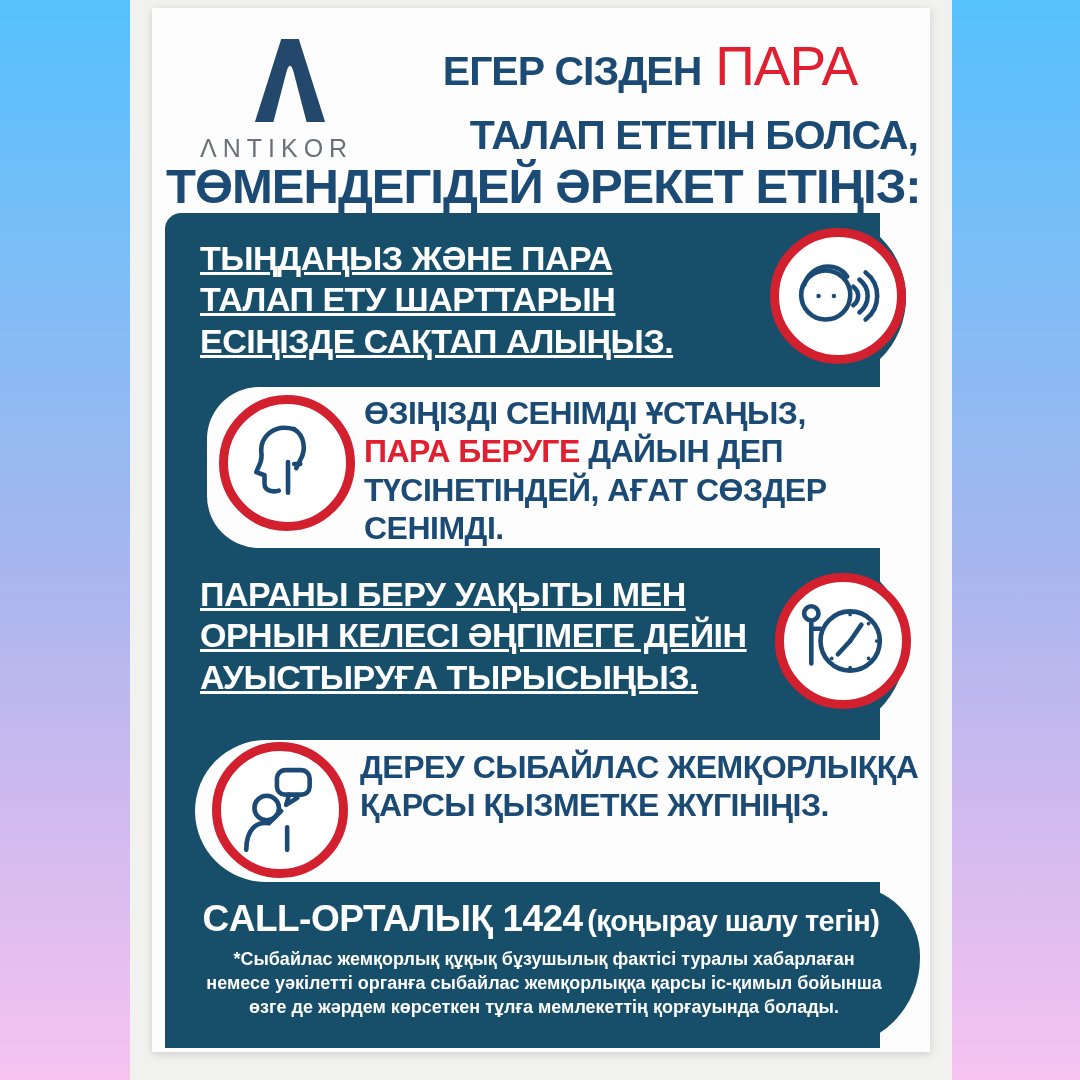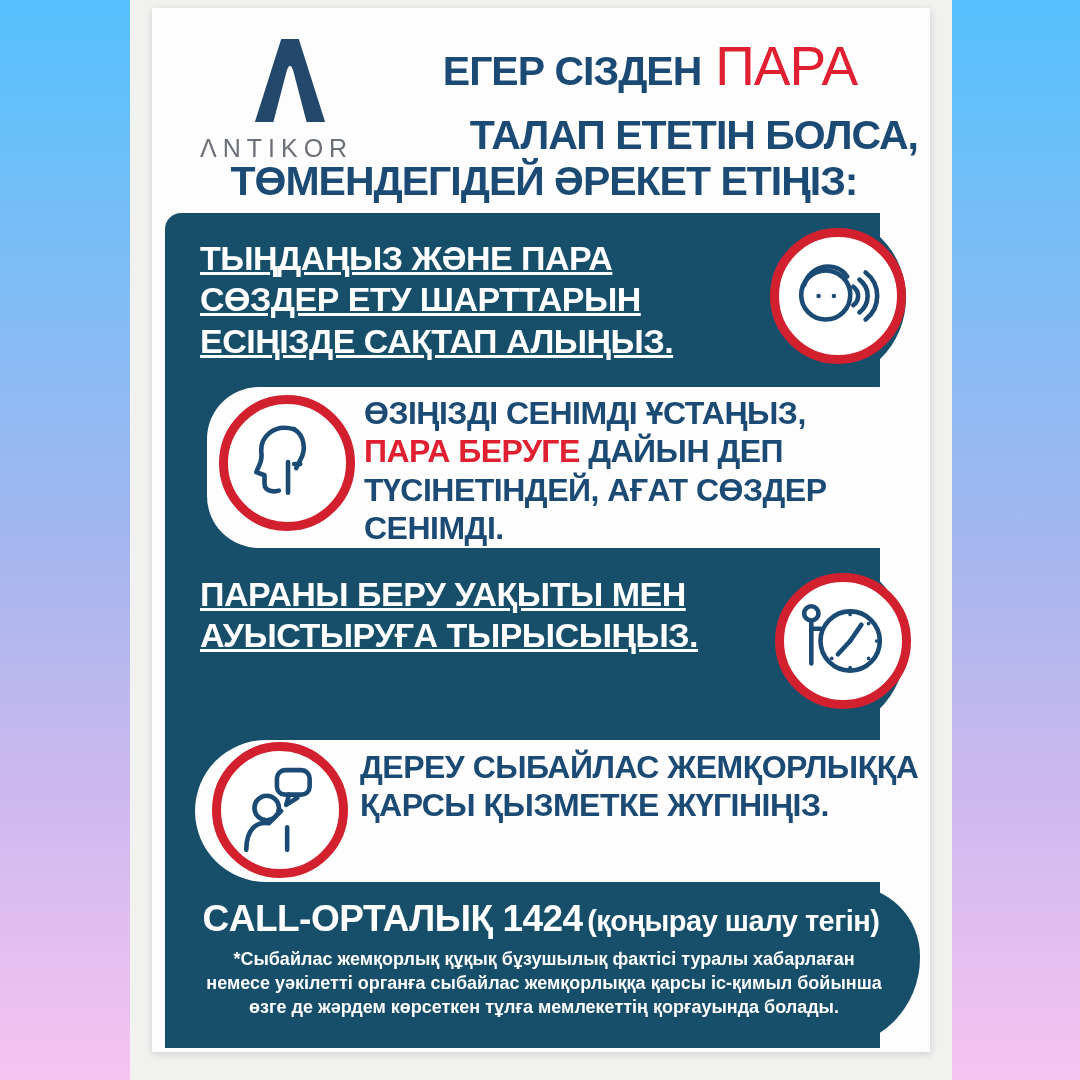--- a/index.html
+++ b/index.html
@@ -21,22 +21,22 @@
   
   .logo{position:absolute;left:48px;top:28px;width:180px;text-align:left;}
   .logo svg{display:block;margin:0 auto;}
   .brand{margin-top:10px;font-size:25px;letter-spacing:6px;color:#6b7078;font-weight:400;}
   .ht-line1{position:absolute;left:230px;right:12px;top:26px;display:flex;
     justify-content:center;align-items:baseline;gap:14px;white-space:nowrap;}
   .ht-normal{font-size:41px;font-weight:bold;color:var(--navy-text);letter-spacing:-1px;margin-top:13px;}
   .ht-accent{font-size:55px;font-weight:normal;color:var(--red-text);letter-spacing:-1px;}
   .ht-line2{position:absolute;left:230px;right:12px;top:104px;text-align:right;
     font-size:41px;font-weight:bold;color:var(--navy-text);letter-spacing:-1px;white-space:nowrap;}
-  .ht-line3{position:absolute;left:14px;right:8px;top:150px;text-align:center;
-    font-size:41px;font-weight:bold;color:var(--navy-text);letter-spacing:-1px;white-space:nowrap;}
+  .ht-line3{position:absolute;left:14px;right:8px;top:150px;
+    font-size:49px;font-weight:bold;color:var(--navy-text);letter-spacing:-1px;white-space:nowrap;}
   
   .blob{position:absolute;left:13px;top:205px;width:715px;height:835px;
     background:var(--navy);border-radius:16px 0 0 0;}
   .cap1{position:absolute;left:400px;top:205px;width:354px;height:170px;
     background:var(--navy);border-radius:0 85px 85px 0;}
   .cap3{position:absolute;left:400px;top:546px;width:354px;height:182px;
     background:var(--navy);border-radius:0 91px 91px 0;}
   .row5{position:absolute;left:13px;top:878px;width:755px;height:162px;
     background:var(--navy);border-radius:0 70px 90px 0;}
   .pill{position:absolute;background:#fdfdfd;}
@@ -95,21 +95,21 @@
     <div class="blob"></div>
     <div class="cap1"></div>
     <div class="cap3"></div>
     <div class="row5"></div>
 
     <div class="pill pill2"></div>
     <div class="pill pill4"></div>
 
     <div class="step-text light t1">
       <div>ТЫҢДАҢЫЗ ЖӘНЕ ПАРА</div>
-      <div>СӨЗДЕР ЕТУ ШАРТТАРЫН</div>
+      <div>ТАЛАП ЕТУ ШАРТТАРЫН</div>
       <div>ЕСІҢІЗДЕ САҚТАП АЛЫҢЫЗ.</div>
     </div>
     <div class="badge b1">
       <svg width="92" height="92" viewBox="0 0 90 90">
         <circle cx="33" cy="44" r="24"></circle>
         <path d="M12,34 C18,14 44,10 54,26"></path>
         <circle cx="26" cy="45" r="2.2" fill="#1B4B74" stroke="none"></circle>
         <circle cx="41" cy="45" r="2.2" fill="#1B4B74" stroke="none"></circle>
         <path d="M60,36 a11,11 0 0 1 0,18"></path>
         <path d="M66,29 a20,20 0 0 1 0,32"></path>
@@ -127,20 +127,21 @@
     </div>
     <div class="step-text dark-t t2">
       <div>ӨЗІҢІЗДІ СЕНІМДІ ҰСТАҢЫЗ,</div>
       <div><span class="accent">ПАРА БЕРУГЕ</span> <span>ДАЙЫН ДЕП</span></div>
       <div>ТҮСІНЕТІНДЕЙ, АҒАТ СӨЗДЕР</div>
       <div>СЕНІМДІ.</div>
     </div>
 
     <div class="step-text light t3">
       <div>ПАРАНЫ БЕРУ УАҚЫТЫ МЕН</div>
+      <div>ОРНЫН КЕЛЕСІ ӘҢГІМЕГЕ ДЕЙІН</div>
       <div>АУЫСТЫРУҒА ТЫРЫСЫҢЫЗ.</div>
     </div>
     <div class="badge b3">
       <svg width="92" height="92" viewBox="0 0 90 90">
         <circle cx="52" cy="45" r="29"></circle>
         <path d="M52,45 L40,58"></path>
         <path d="M52,45 L63,29"></path>
         <circle cx="52" cy="19" r="1.8" fill="#1B4B74" stroke="none"></circle>
         <circle cx="52" cy="71" r="1.8" fill="#1B4B74" stroke="none"></circle>
         <circle cx="78" cy="45" r="1.8" fill="#1B4B74" stroke="none"></circle>

